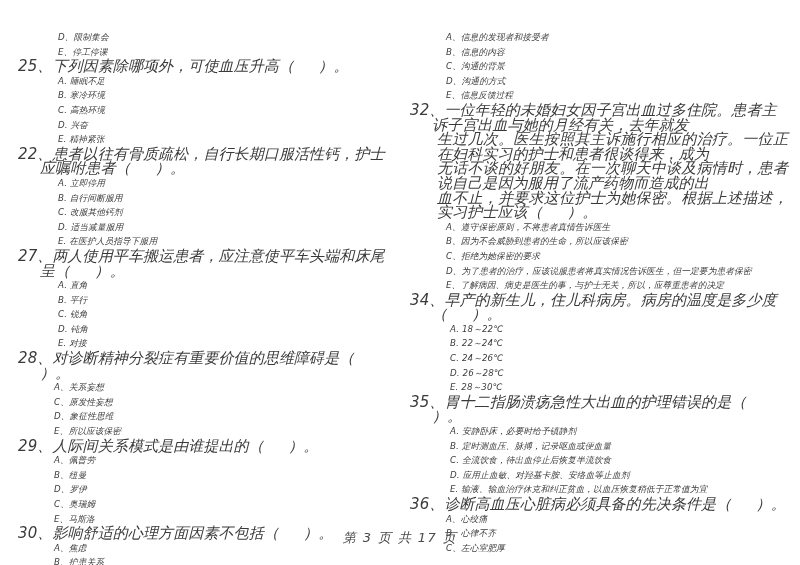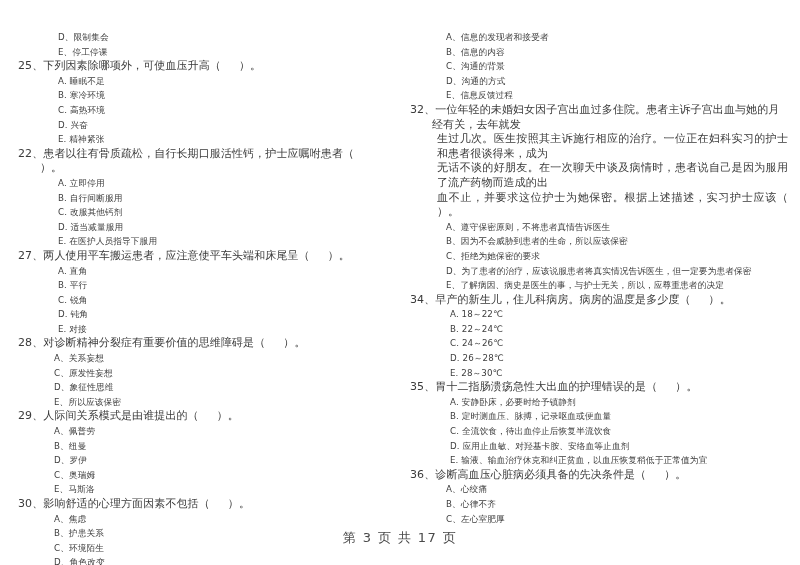--- a/index.html
+++ b/index.html
@@ -15,20 +15,21 @@
     overflow: hidden;
     position: relative;
   }
 
   .page {
     position: relative;
     width: 800px;
     height: 565px;
     box-sizing: border-box;
     padding: 30px 18px 0 18px;
+    font-style: italic;
   }
 
   .columns {
     display: flex;
     flex-direction: row;
     align-items: flex-start;
     gap: 22px;
     height: 490px;
   }
 
@@ -36,21 +37,21 @@
     width: 370px;
     flex: 0 0 370px;
   }
   .col-right {
     width: 378px;
     flex: 0 0 378px;
   }
 
   
   .q-line {
-    font-size: 11px;
+    font-size: 15px;
     line-height: 14.6px;
     color: #3a3a3a;
     padding-left: 22px;
     text-indent: -22px;
     margin: 0;
     letter-spacing: 0.1px;
     white-space: pre-wrap;
   }
   .q-line.wrap {
     text-indent: 0;

